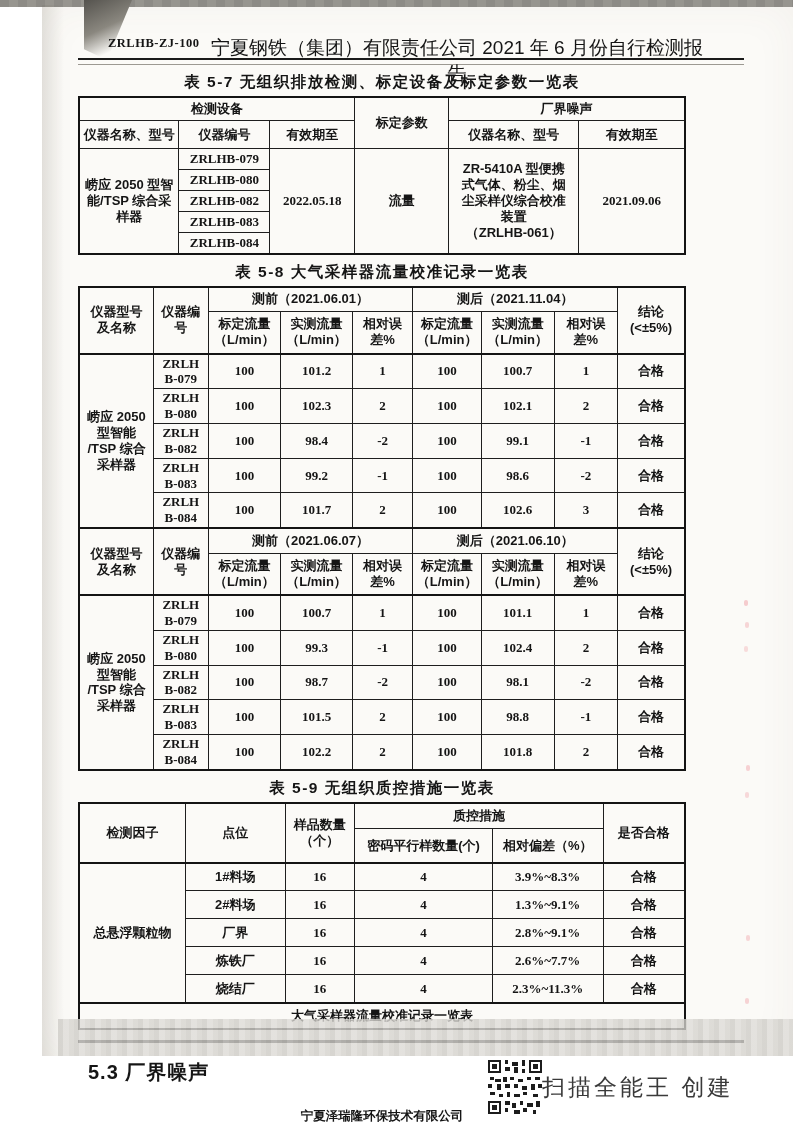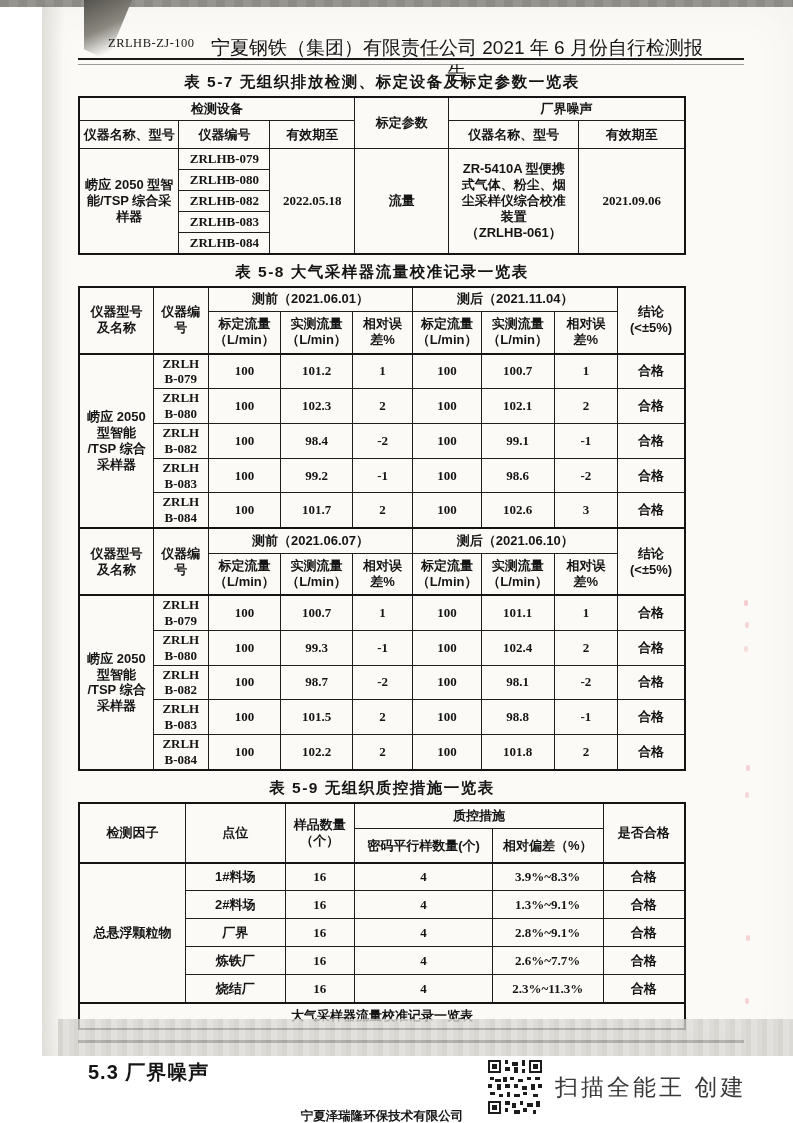--- a/index.html
+++ b/index.html
@@ -18,42 +18,42 @@
   .bottom-band{position:absolute;left:58px;right:0;top:1019px;height:37px;opacity:.8;
                background:repeating-linear-gradient(90deg,#cfcdc8 0 5px,#dedcd8 5px 11px,#d6d4cf 11px 16px);}
   .bleed{position:absolute;left:744px;top:600px;width:4px;height:6px;border-radius:2px;
          background:rgba(236,130,140,.38);
          box-shadow:1px 22px rgba(236,130,140,.30),0 46px rgba(236,130,140,.26),
                     2px 165px rgba(236,130,140,.34),1px 192px rgba(236,130,140,.28),
                     2px 335px rgba(236,130,140,.30),1px 398px rgba(236,130,140,.32);}
   
   .content{position:absolute;left:78px;top:32px;width:608px;}
   .doc-header{position:relative;height:22px;}
-  .doc-code{position:absolute;left:30px;top:4px;font-weight:normal;font-size:12.5px;letter-spacing:.5px;
+  .doc-code{position:absolute;left:30px;top:4px;font-weight:bold;font-size:12.5px;letter-spacing:.5px;
             font-family:"Liberation Serif",serif;}
   .doc-title{position:absolute;left:130px;right:-20px;top:3px;text-align:center;font-weight:normal;font-size:19px;}
   .rule-double{border-top:2.5px solid #1a1a1a;border-bottom:1.5px solid #9c9992;height:3.5px;
                margin:4px -58px 0 0;}
   .tbl-title{text-align:center;font-weight:bold;font-size:15.5px;letter-spacing:1.5px;margin:7px 0 3px 0;}
   table.t{width:100%;border-collapse:collapse;table-layout:fixed;border:2.5px solid #141414;}
   .t th,.t td{border:1px solid #1e1e1e;text-align:center;vertical-align:middle;
               padding:1px 2px;font-size:13px;font-weight:bold;line-height:1.22;overflow:hidden;}
   .pre{white-space:pre-line;}
   .num{font-family:"Liberation Serif",serif;font-weight:normal;font-size:14.5px;}
   .idc{font-family:"Liberation Serif",serif;font-weight:bold;font-size:13px;line-height:1.1;white-space:pre-line;}
   .dat{font-family:"Liberation Serif",serif;font-weight:bold;font-size:13.5px;}
   .bt{border-top:2.2px solid #141414 !important;}
   .noside{border-left:none !important;border-right:none !important;}
   .rule-heavy{height:3.5px;background:#141414;margin:10px -58px 0 0;}
   .sec-heading{font-weight:bold;font-size:20px;letter-spacing:1px;margin:16px 0 0 10px;}
   .page-footer{display:flex;justify-content:space-between;align-items:center;margin-top:22px;
                font-size:12.5px;font-weight:bold;flex-direction:column;}
   .footer-page{letter-spacing:2px;}
   
-  .qr-block{position:absolute;left:488px;top:1060px;display:flex;align-items:center;gap:13px;}
+  .qr-block{position:absolute;left:488px;top:1060px;display:flex;align-items:center;}
   .qr-block svg{display:block;}
   .qr-label{font-size:23px;color:#3a3a3a;letter-spacing:3px;}
 </style>
 </head>
 <body>
 
 <div class="page">
   <div class="paper"></div>
   <div class="top-edge"></div>
   <div class="corner-blob"></div>

